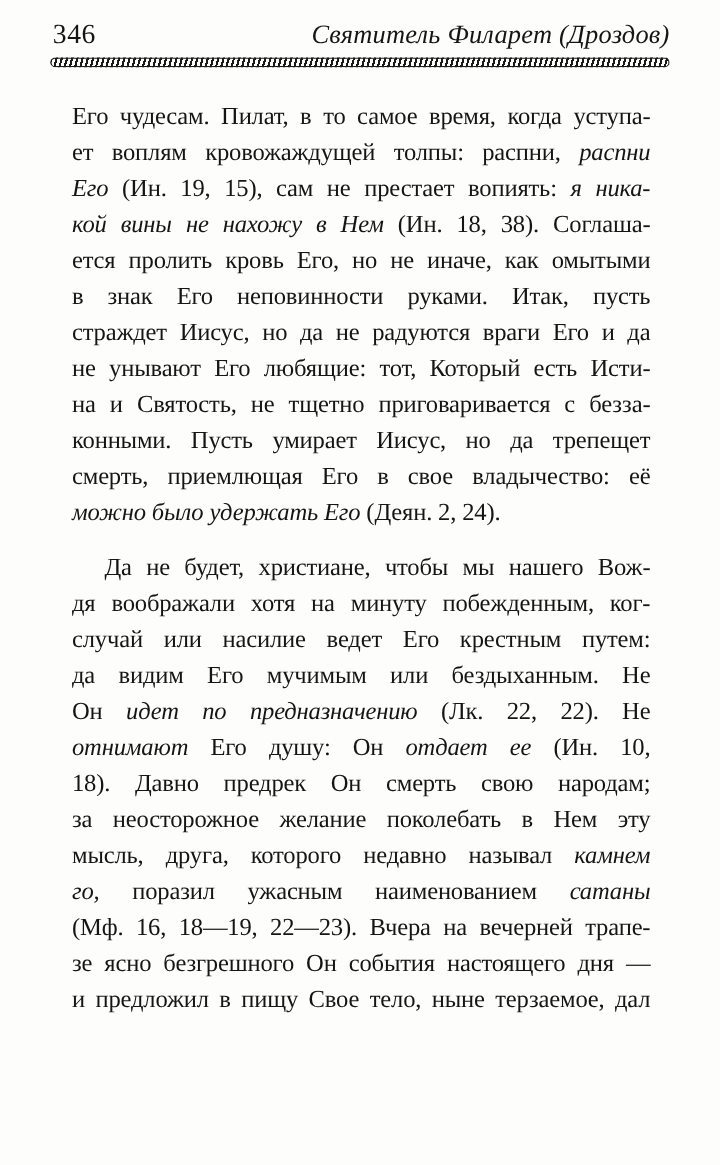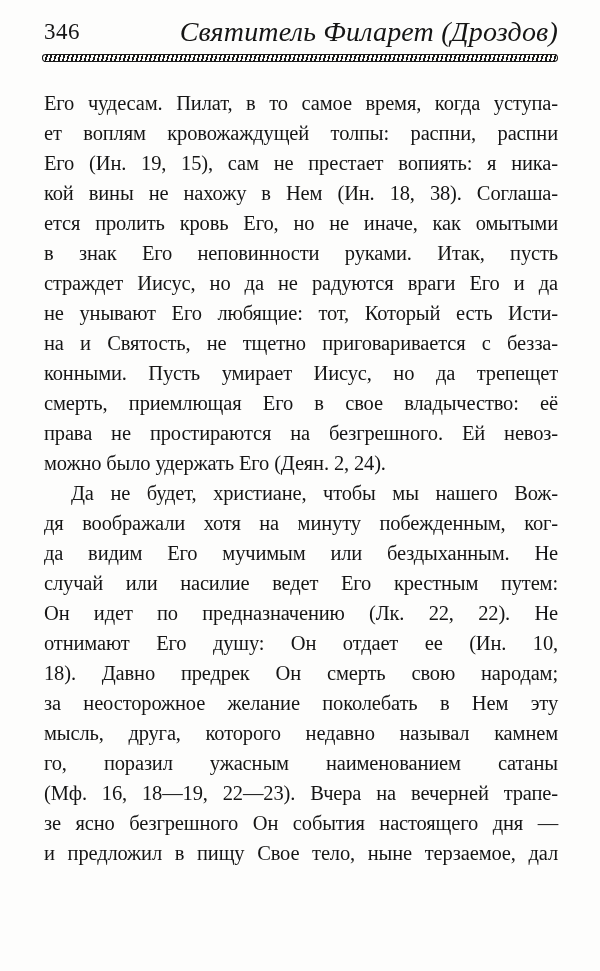--- a/index.html
+++ b/index.html
@@ -18,50 +18,50 @@
     justify-content: space-between;
     align-items: center;
     margin: 16px 42px 0 44px;
     font-family: Liberation Serif, serif;
   }
   .page-number {
     font-size: 23px;
     letter-spacing: 0.5px;
   }
   .running-title {
-    font-size: 28px;
+    font-size: 22px;
     font-style: italic;
     letter-spacing: 0.2px;
   }
   .rope {
     height: 8px;
     margin: 6px 42px 0 42px;
     border-radius: 4px;
     background: repeating-linear-gradient(105deg, #1a1a1a 0px, #1a1a1a 1.8px, #fdfdfc 1.8px, #fdfdfc 4.2px);
     box-shadow: inset 0 0 0 1px #1a1a1a;
   }
   .text-column {
     margin: 26px 42px 0 44px;
     width: 514px;
     font-size: 20.5px;
     letter-spacing: -0.15px;
   }
-  .para { margin: 0; }
+  .para { margin: 16px; }
   .line {
     height: 30px;
     line-height: 30px;
     white-space: nowrap;
     text-align: justify;
     text-align-last: justify;
   }
   .line.flush-left {
     text-align-last: left;
   }
   .para.indent .line:first-child { text-indent: 27px; }
-  .seg-italic { }
+  .seg-italic { font-style: italic; }
 </style>
 </head>
 <body>
 
 <div class="page">
   <div class="header">
     <span class="page-number">346</span>
     <span class="running-title">Святитель Филарет (Дроздов)</span>
   </div>
   <div class="rope"></div>
@@ -71,28 +71,27 @@
         <div class="line"><span class="seg-regular">ет воплям кровожаждущей толпы: распни, </span><span class="seg-italic">распни</span></div>
         <div class="line"><span class="seg-italic">Его</span><span class="seg-regular"> (Ин. 19, 15), сам не престает вопиять: </span><span class="seg-italic">я ника-</span></div>
         <div class="line"><span class="seg-italic">кой вины не нахожу в Нем</span><span class="seg-regular"> (Ин. 18, 38). Соглаша-</span></div>
         <div class="line"><span class="seg-regular">ется пролить кровь Его, но не иначе, как омытыми</span></div>
         <div class="line"><span class="seg-regular">в знак Его неповинности руками. Итак, пусть</span></div>
         <div class="line"><span class="seg-regular">страждет Иисус, но да не радуются враги Его и да</span></div>
         <div class="line"><span class="seg-regular">не унывают Его любящие: тот, Который есть Исти-</span></div>
         <div class="line"><span class="seg-regular">на и Святость, не тщетно приговаривается с безза-</span></div>
         <div class="line"><span class="seg-regular">конными. Пусть умирает Иисус, но да трепещет</span></div>
         <div class="line"><span class="seg-regular">смерть, приемлющая Его в свое владычество: её</span></div>
-        <div class="line"><span class="seg-regular">права не простираются на безгрешного. </span><span class="seg-italic">Ей невоз-</span></div>
         <div class="line flush-left"><span class="seg-italic">можно было удержать Его</span><span class="seg-regular"> (Деян. 2, 24).</span></div>
       </div>
       <div class="para indent">
         <div class="line"><span class="seg-regular">Да не будет, христиане, чтобы мы нашего Вож-</span></div>
         <div class="line"><span class="seg-regular">дя воображали хотя на минуту побежденным, ког-</span></div>
+        <div class="line"><span class="seg-regular">случай или насилие ведет Его крестным путем:</span></div>
         <div class="line"><span class="seg-regular">да видим Его мучимым или бездыханным. Не</span></div>
-        <div class="line"><span class="seg-regular">случай или насилие ведет Его крестным путем:</span></div>
         <div class="line"><span class="seg-regular">Он </span><span class="seg-italic">идет по предназначению</span><span class="seg-regular"> (Лк. 22, 22). Не</span></div>
         <div class="line"><span class="seg-italic">отнимают</span><span class="seg-regular"> Его душу: Он </span><span class="seg-italic">отдает ее</span><span class="seg-regular"> (Ин. 10,</span></div>
         <div class="line"><span class="seg-regular">18). Давно предрек Он смерть свою народам;</span></div>
         <div class="line"><span class="seg-regular">за неосторожное желание поколебать в Нем эту</span></div>
         <div class="line"><span class="seg-regular">мысль, друга, которого недавно называл </span><span class="seg-italic">камнем</span></div>
         <div class="line"><span class="seg-italic">го,</span><span class="seg-regular"> поразил ужасным наименованием </span><span class="seg-italic">сатаны</span></div>
         <div class="line"><span class="seg-regular">(Мф. 16, 18—19, 22—23). Вчера на вечерней трапе-</span></div>
         <div class="line"><span class="seg-regular">зе ясно безгрешного Он события настоящего дня —</span></div>
         <div class="line"><span class="seg-regular">и предложил в пищу Свое тело, ныне терзаемое, дал</span></div>
       </div>

